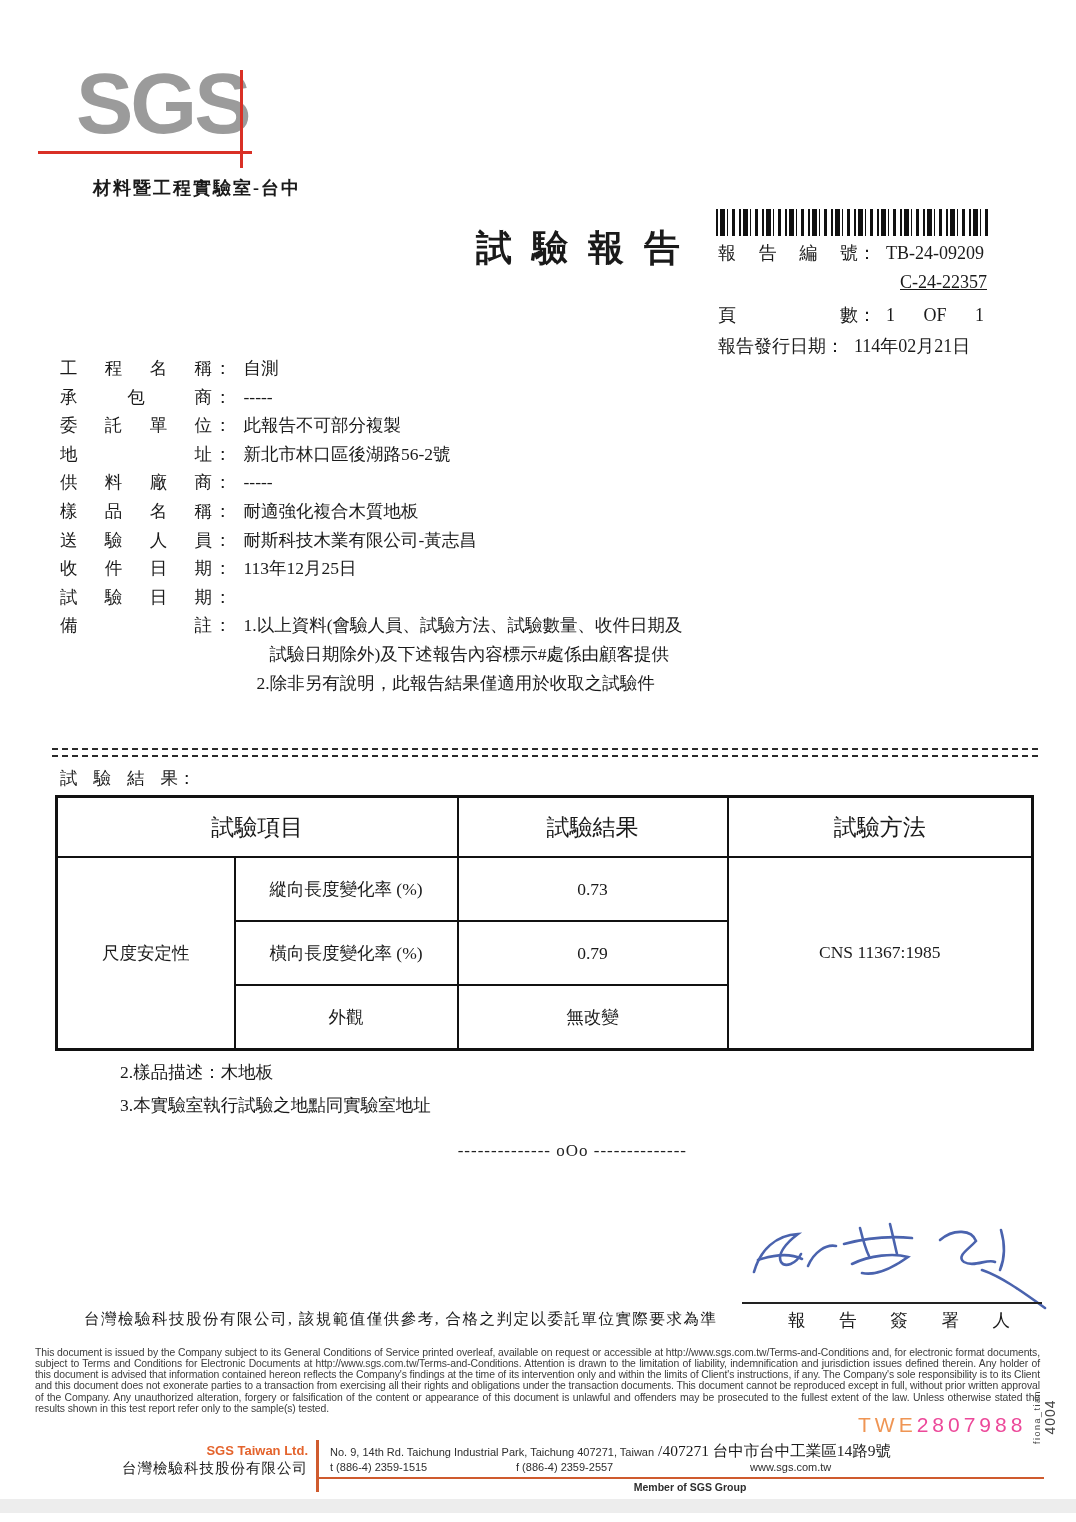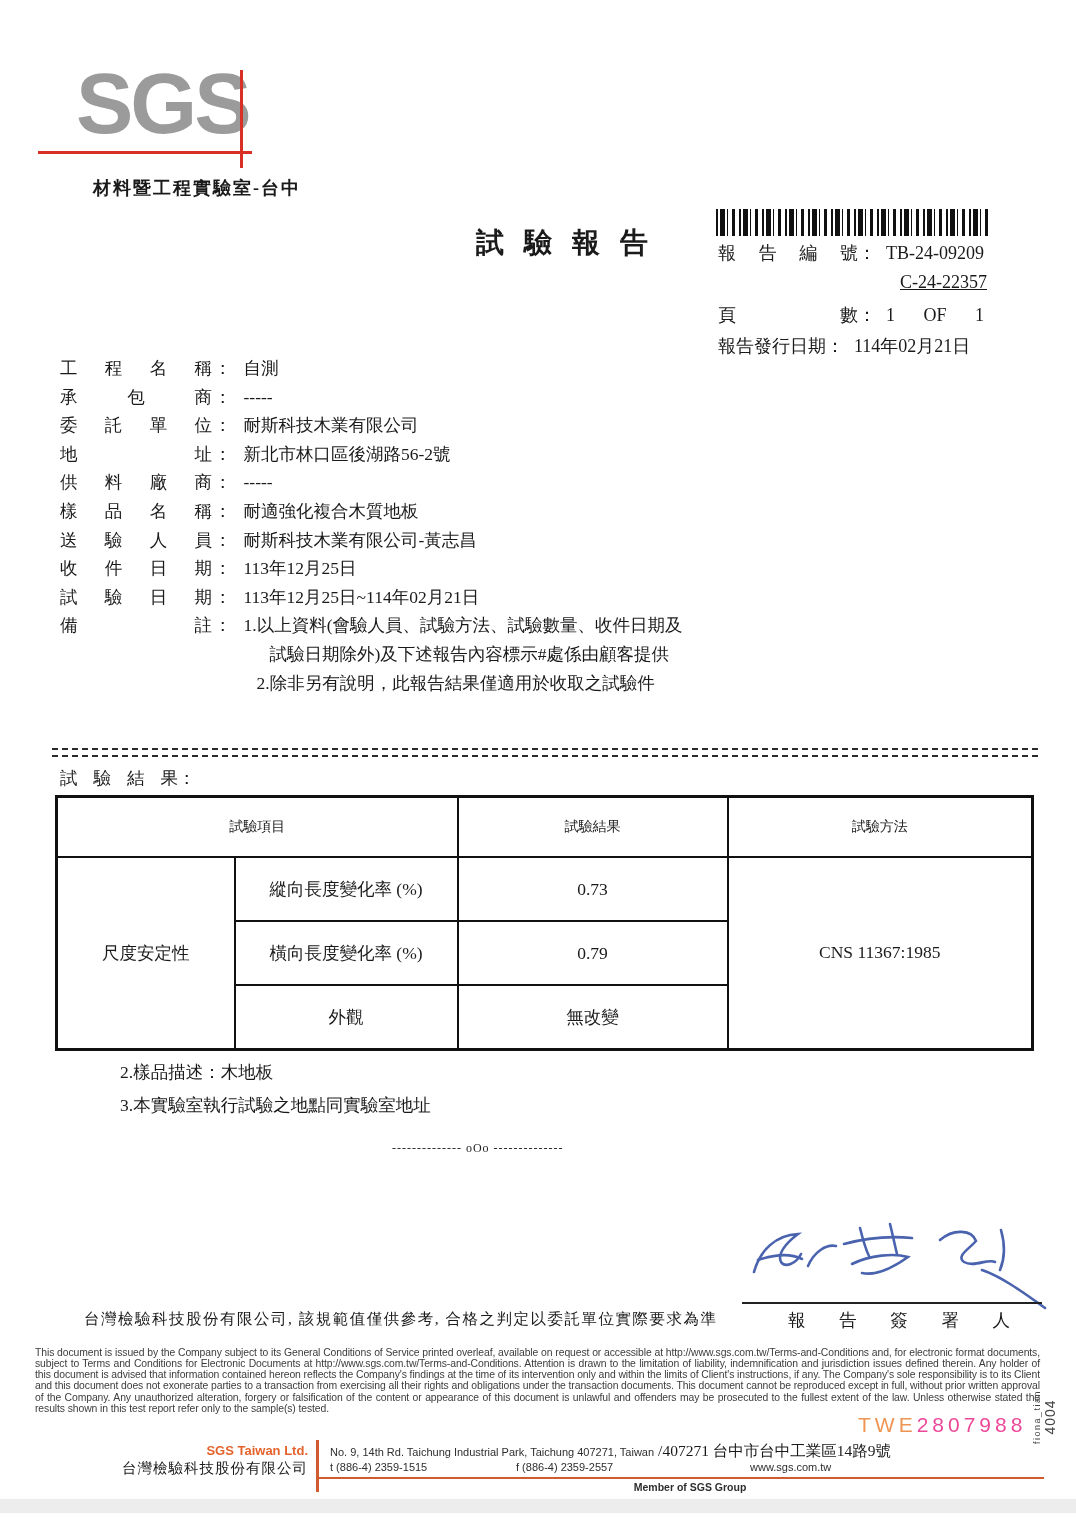--- a/index.html
+++ b/index.html
@@ -9,21 +9,21 @@
   .sans{font-family:"Liberation Sans","DejaVu Sans",sans-serif;}
 
   
   .logo-text{left:76px;top:60px;font-size:86px;line-height:1;font-weight:bold;
              font-family:"Liberation Sans","DejaVu Sans",sans-serif;color:#9b9b9b;letter-spacing:-3px;}
   .logo-hline{left:38px;top:151px;width:214px;height:3px;background:#d93026;}
   .logo-vline{left:240px;top:70px;width:3px;height:98px;background:#d93026;}
   .lab-name{left:93px;top:176px;font-size:18px;font-weight:bold;letter-spacing:2px;}
 
   
-  .doc-title{left:448px;top:224px;font-size:28px;font-weight:bold;letter-spacing:20px;white-space:nowrap;padding-left:28px;}
+  .doc-title{left:448px;top:224px;font-size:36px;font-weight:bold;letter-spacing:20px;white-space:nowrap;padding-left:28px;}
   .barcode{left:716px;top:209px;width:272px;height:27px;
     background:repeating-linear-gradient(90deg,#111 0 2px,#fff 2px 4px,#111 4px 9px,#fff 9px 11px,#111 11px 12px,#fff 12px 16px,#111 16px 19px,#fff 19px 23px);}
   .meta{left:718px;top:241px;font-size:18px;}
   .meta-row{display:flex;align-items:baseline;height:31px;}
   .spread{display:inline-flex;justify-content:space-between;}
   .meta-label{width:140px;}
   .meta-val{margin-left:10px;white-space:nowrap;}
   .meta-val2{margin-left:182px;text-decoration:underline;}
   .pages-val{word-spacing:24px;}
 
@@ -35,29 +35,29 @@
   .field-value{margin-left:12px;white-space:nowrap;}
 
   .sep{left:52px;top:748px;width:986px;height:5px;border-top:2.5px dashed #2a2a2a;border-bottom:2.5px dashed #2a2a2a;}
   .section-label{left:60px;top:766px;font-size:17.5px;display:flex;align-items:baseline;}
   .section-label .spread{width:118px;}
 
   
   .rtable{left:55px;top:795px;border-collapse:collapse;table-layout:fixed;}
   .rtable,.rtable td,.rtable th{border:2px solid #111;}
   .rtable{border-width:3px;}
-  .rtable th{font-weight:normal;font-size:14px;height:56px;}
+  .rtable th{font-weight:normal;font-size:23px;height:56px;}
   .rtable td{font-size:17.5px;text-align:center;}
   .row-h{height:64px;}
 
   
   .notes{left:62px;top:1056px;font-size:17.5px;line-height:33px;}
   .notes-label{display:inline;}
   .note-indent{margin-left:58px;}
-  .end-marker{left:392px;top:1141px;width:320px;text-align:left;font-size:12px;letter-spacing:1px;color:#222;}
+  .end-marker{left:367px;top:1141px;width:320px;text-align:right;font-size:17px;letter-spacing:1px;color:#222;}
 
   
   .sig-svg{left:742px;top:1210px;}
   .sig-line{left:742px;top:1302px;width:300px;height:2px;background:#222;}
   .sig-label{left:788px;top:1308px;width:222px;font-size:17.5px;}
   .statement{left:84px;top:1309px;font-size:15.5px;letter-spacing:1.5px;white-space:nowrap;}
 
   
   .legal{left:35px;top:1347px;width:1005px;font-size:10.4px;line-height:1.07;text-align:justify;color:#3c3c3c;letter-spacing:-0.1px;}
   .twe{left:858px;top:1413px;font-size:21px;letter-spacing:4px;white-space:nowrap;}
@@ -146,21 +146,21 @@
         <div class="field-value">-----</div>
       </div>
       <div class="field-row">
         <span class="field-label spread">
           <span>委</span>
           <span>託</span>
           <span>單</span>
           <span>位</span>
         </span>
         <span class="field-colon">：</span>
-        <div class="field-value">耐斯科技木業有限公司</div>
+        <div class="field-value">此報告不可部分複製</div>
       </div>
       <div class="field-row">
         <span class="field-label spread">
           <span>地</span>
           <span>址</span>
         </span>
         <span class="field-colon">：</span>
         <div class="field-value">新北市林口區後湖路56-2號</div>
       </div>
       <div class="field-row">
@@ -204,21 +204,20 @@
         <div class="field-value">113年12月25日</div>
       </div>
       <div class="field-row">
         <span class="field-label spread">
           <span>試</span>
           <span>驗</span>
           <span>日</span>
           <span>期</span>
         </span>
         <span class="field-colon">：</span>
-        <div class="field-value">113年12月25日~114年02月21日</div>
       </div>
       <div class="field-row">
         <span class="field-label spread">
           <span>備</span>
           <span>註</span>
         </span>
         <span class="field-colon">：</span>
         <div class="field-value">1.以上資料(會驗人員、試驗方法、試驗數量、收件日期及<div style="margin-left: 26px;">試驗日期除外)及下述報告內容標示#處係由顧客提供</div><div style="margin-left: 13px;">2.除非另有說明，此報告結果僅適用於收取之試驗件</div></div>
       </div>
     </div>

